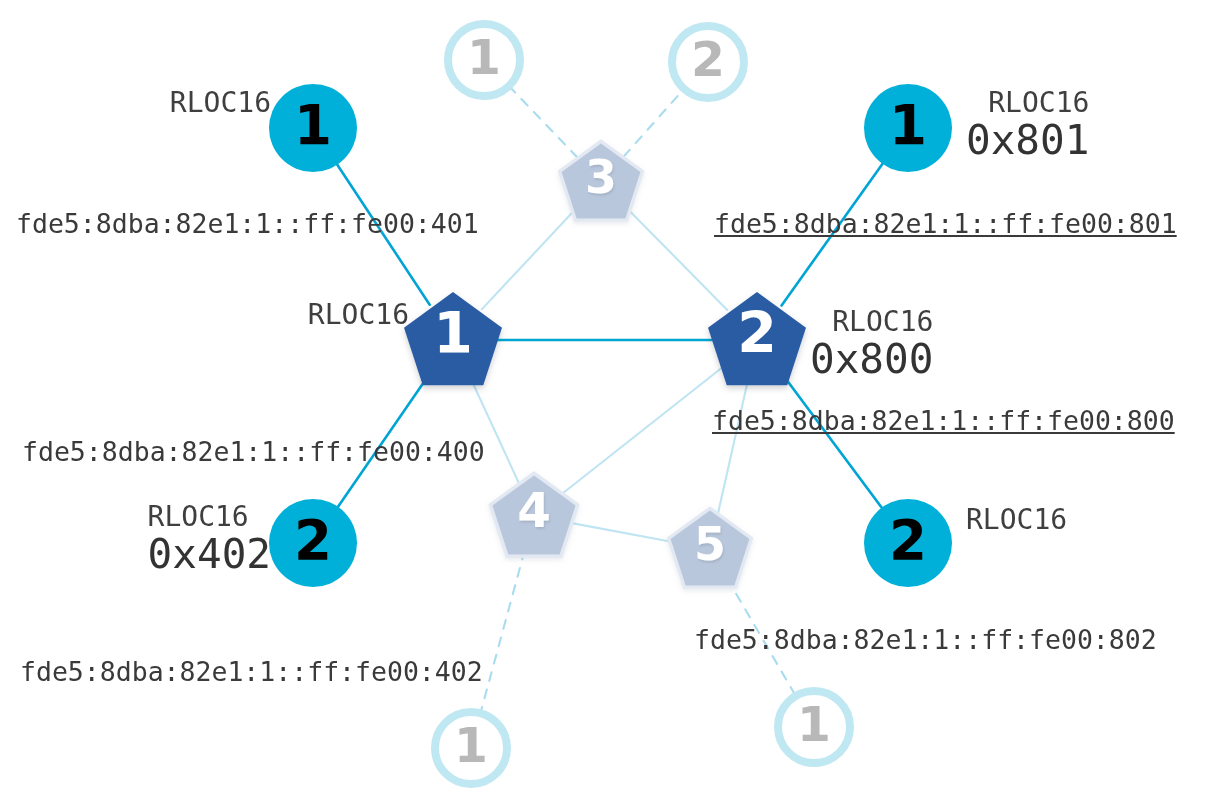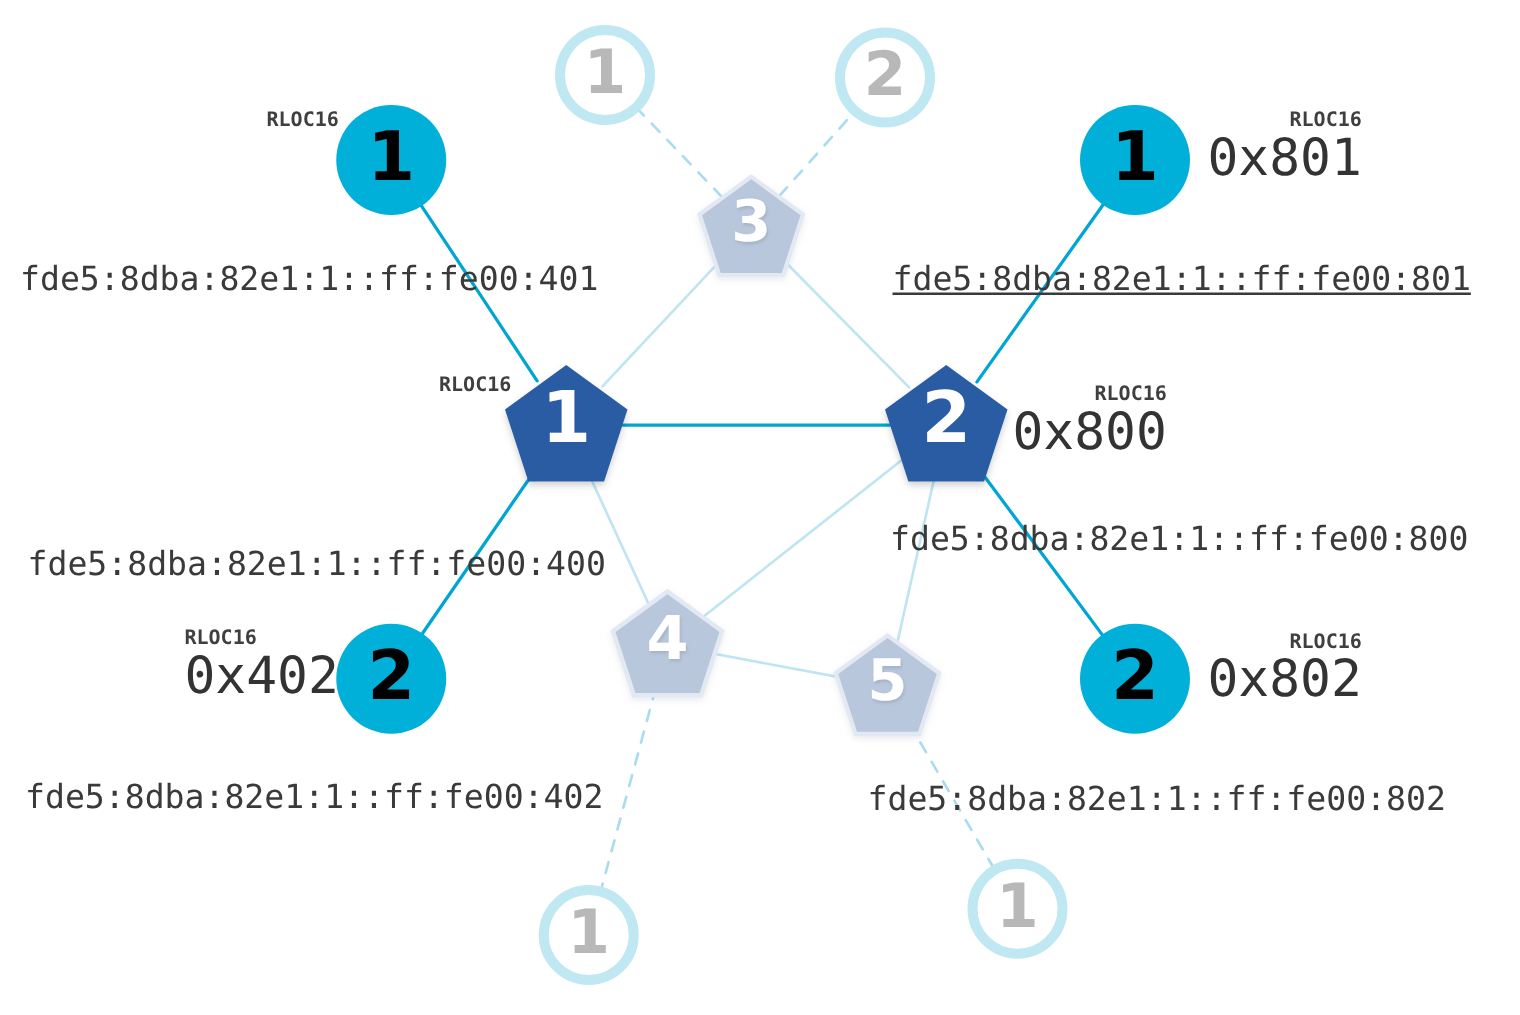--- a/index.html
+++ b/index.html
@@ -28,25 +28,24 @@
     height: 812px;
   }
   .label {
     position: absolute;
     white-space: nowrap;
     color: #3a3a3a;
     font-family: "DejaVu Sans Mono", "Liberation Mono", monospace;
     margin-top: 20px;
   }
   .rloc-tag {
-    font-size: 16px;
+    font-size: 28px;
     letter-spacing: 0px;
     color: #3f3f3f;
     text-align: right;
-    font-weight: bold;
   }
   .rloc-val {
     font-size: 41px;
     color: #333333;
     text-align: right;
     line-height: 1.05;
   }
   .ipaddr {
     font-size: 26.5px;
     color: #3a3a3a;
@@ -155,25 +154,24 @@
       </div>
       <div class="label ipaddr" style="left: 714px; top: 188px; text-decoration: underline;">fde5:8dba:82e1:1::ff:fe00:801</div>
       <div class="lbl-block right" style="right: 807px; top: 298px;">
         <div class="rloc-tag">RLOC16</div>
       </div>
       <div class="label ipaddr" style="left: 22px; top: 416px;">fde5:8dba:82e1:1::ff:fe00:400</div>
       <div class="lbl-block left" style="left: 810px; top: 305px;">
         <div class="rloc-tag">RLOC16</div>
         <div class="rloc-val">0x800</div>
       </div>
-      <div class="label ipaddr" style="left: 712px; top: 396px;">fde5:8dba:82e1:1::ff:fe00:800</div>
+      <div class="label ipaddr" style="left: 712px; top: 385px; text-decoration: underline;">fde5:8dba:82e1:1::ff:fe00:800</div>
       <div class="lbl-block right" style="right: 945px; top: 500px;">
         <div class="rloc-tag">RLOC16</div>
         <div class="rloc-val">0x402</div>
       </div>
-      <div class="label ipaddr" style="left: 20px; top: 602px;">fde5:8dba:82e1:1::ff:fe00:402</div>
+      <div class="label ipaddr" style="left: 20px; top: 636px;">fde5:8dba:82e1:1::ff:fe00:402</div>
       <div class="lbl-block left" style="left: 966px; top: 503px;">
         <div class="rloc-tag">RLOC16</div>
-        <div class="rloc-val">0x802</div>
       </div>
       <div class="label ipaddr" style="left: 694px; top: 604px;">fde5:8dba:82e1:1::ff:fe00:802</div>
     </div>
 </div>
 
 </body></html>

